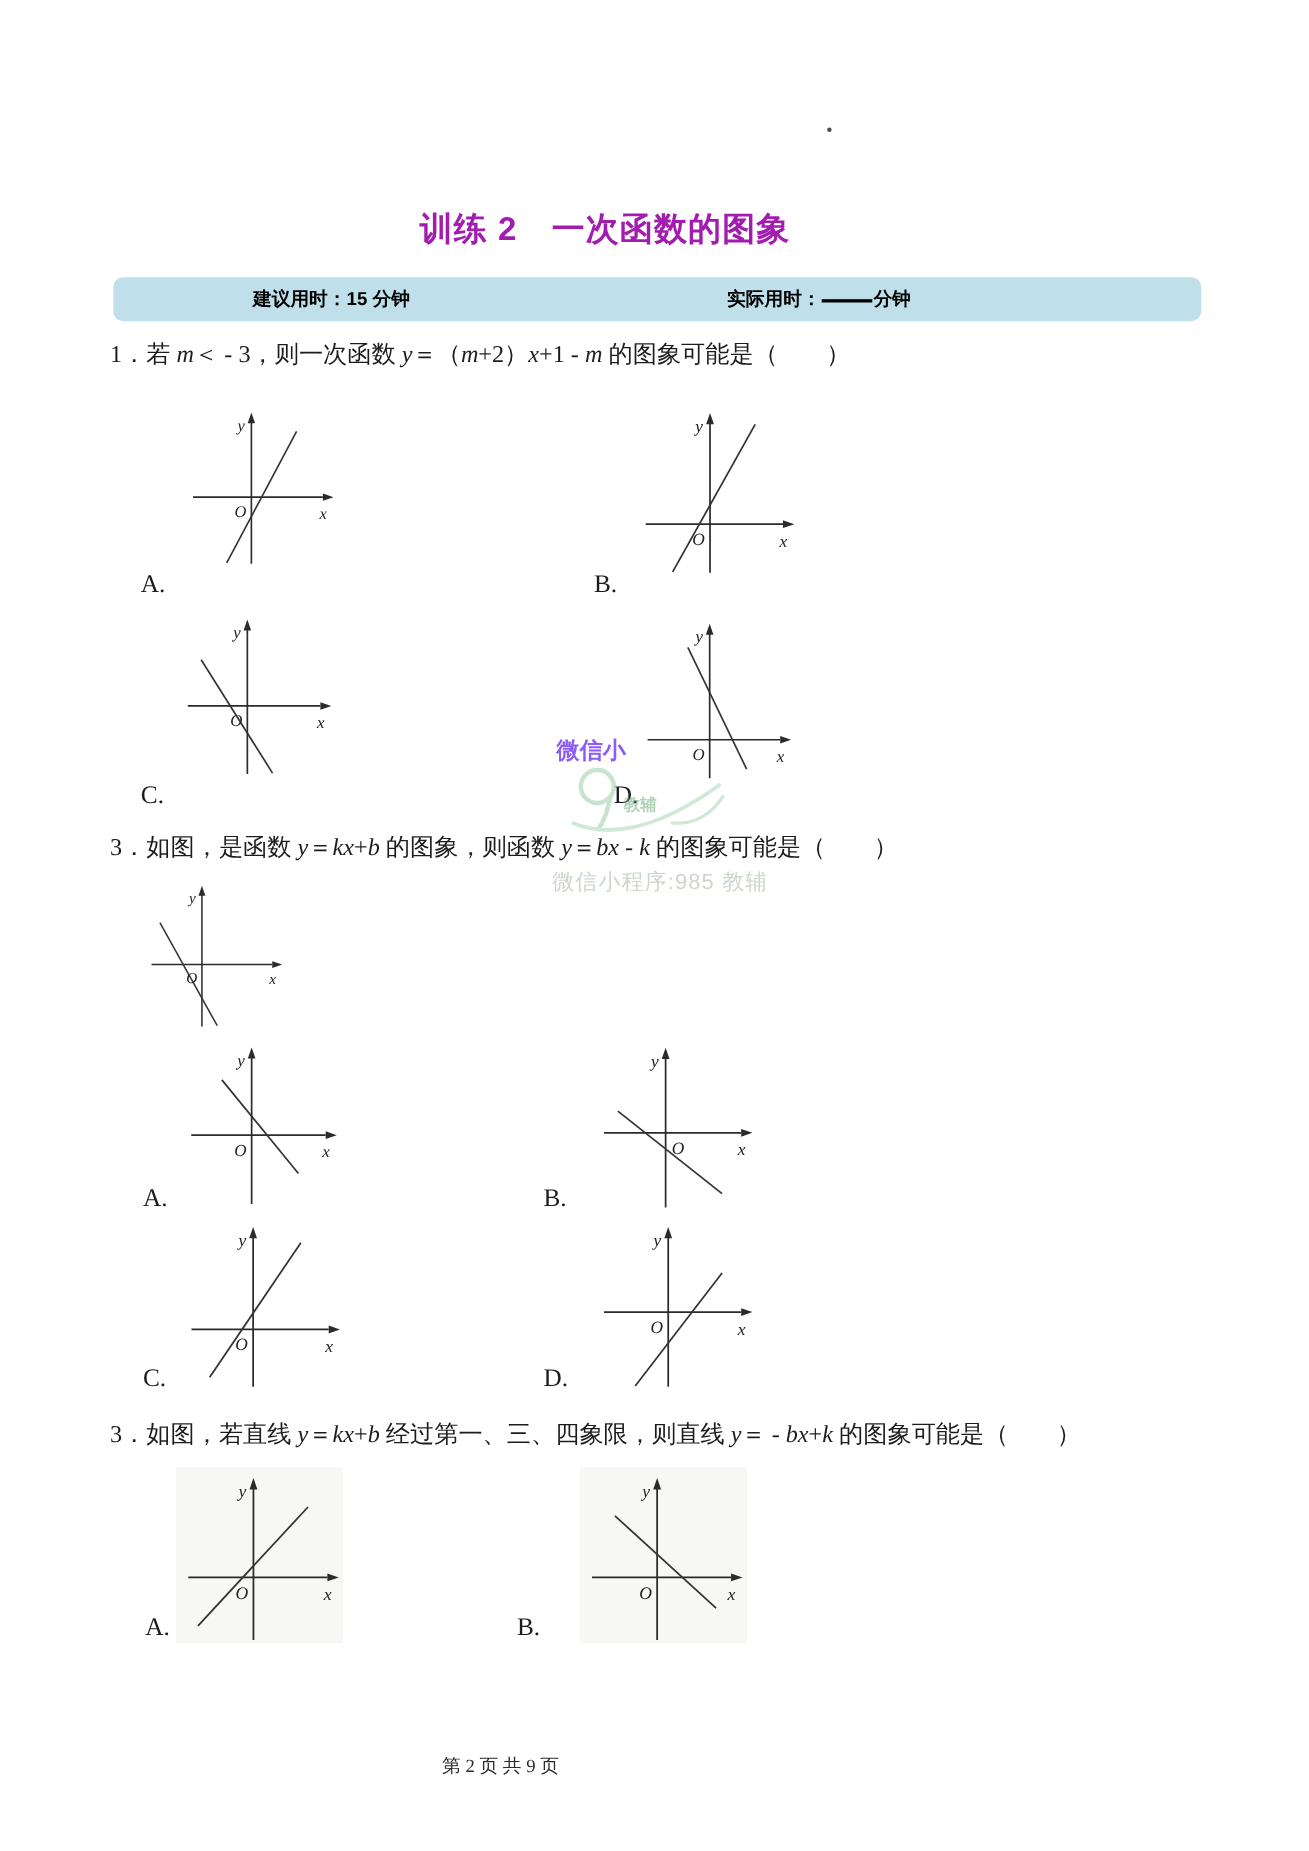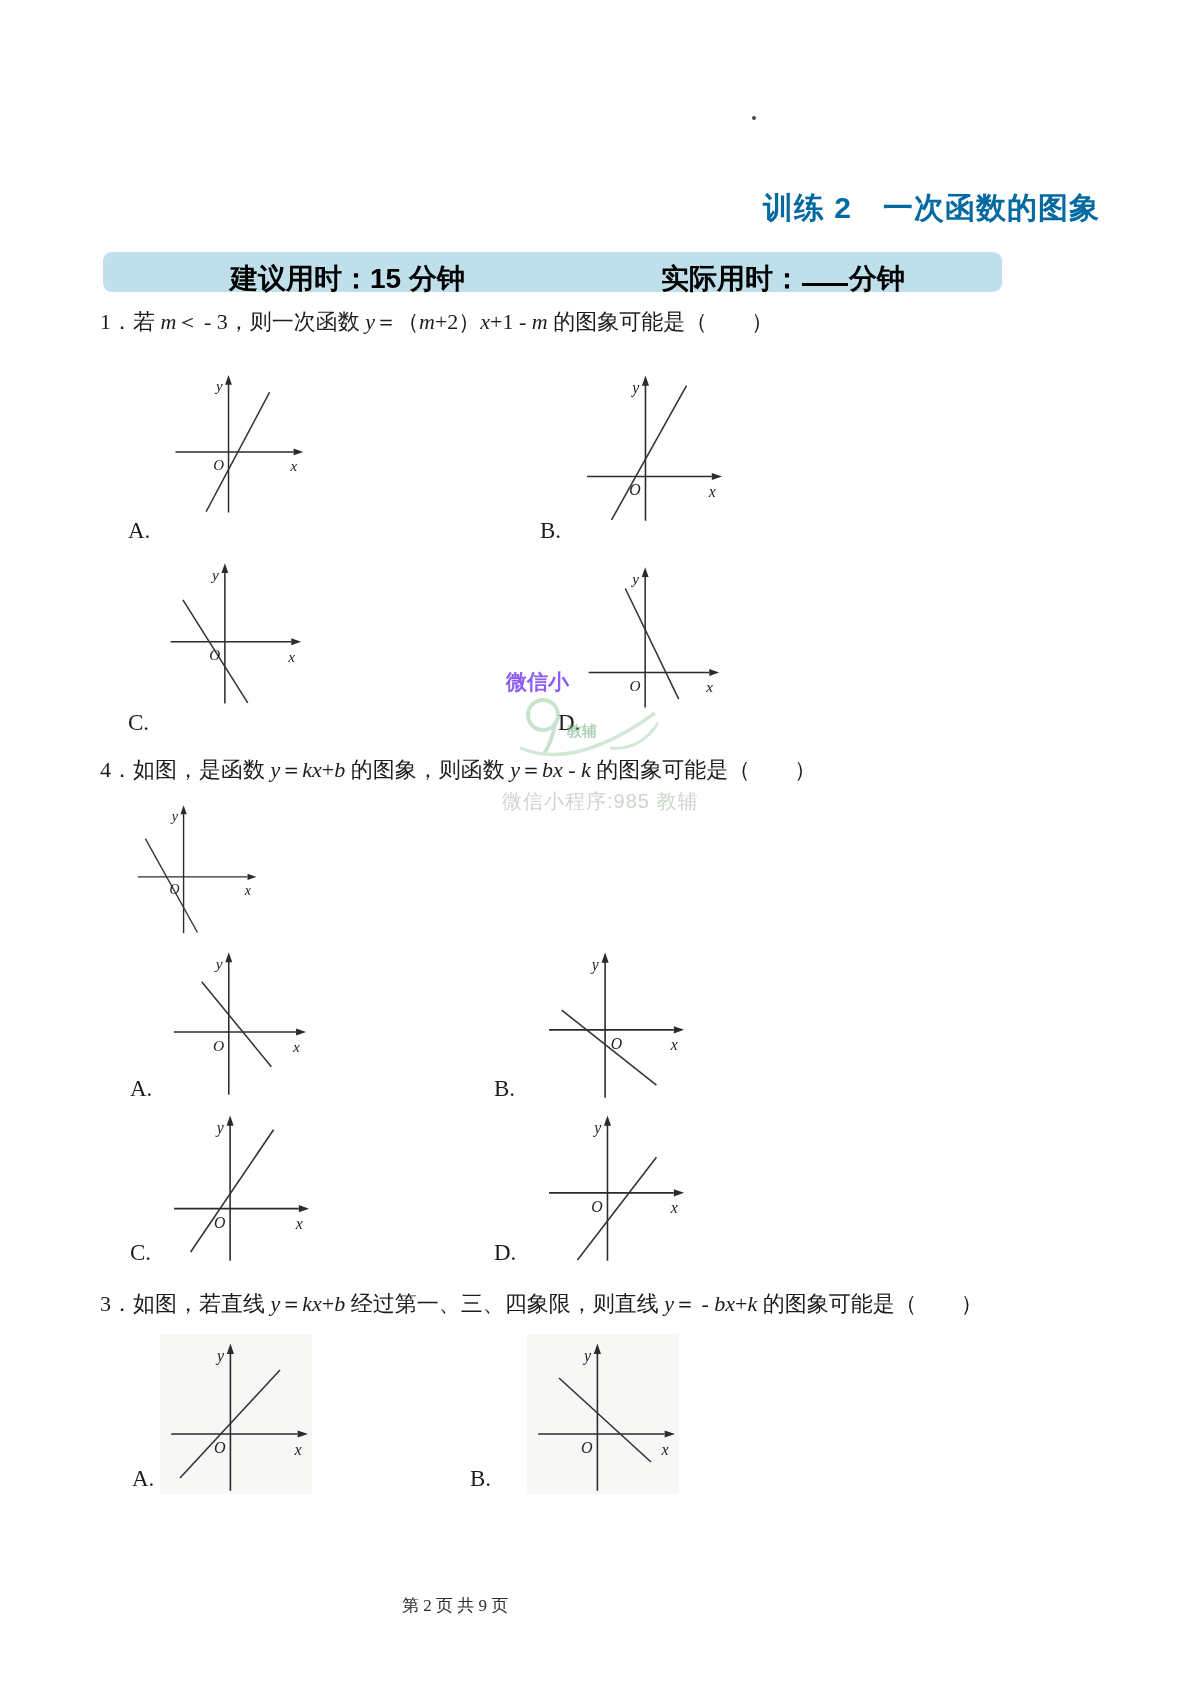--- a/index.html
+++ b/index.html
@@ -1,24 +1,24 @@
 <!DOCTYPE html>
 <html><head>
 <meta charset="utf-8">
 <style>
   html,body{margin:0;padding:0;background:#ffffff;}
   .page{position:relative;width:1190px;height:1683px;background:#ffffff;overflow:hidden;
         font-family:"Liberation Serif","DejaVu Serif",serif;color:#1c1c1c;}
   .dot{position:absolute;left:752px;top:116px;width:4px;height:4px;border-radius:50%;background:#4a4a4a;}
-  .title{position:absolute;left:0;top:188px;width:1100px;text-align:right;
+  .title{position:absolute;left:0;top:188px;width:1100px;text-align:center;
          font-family:"Liberation Sans","DejaVu Sans",sans-serif;font-weight:bold;
-         font-size:30px;color:#0369a1;letter-spacing:1px;}
-  .time-bar{position:absolute;left:103px;top:252px;width:899px;height:40px;background:#bfe0ea;
+         font-size:30px;color:#a21caf;letter-spacing:1px;}
+  .time-bar{position:absolute;left:103px;top:252px;width:989px;height:40px;background:#bfe0ea;
             border-radius:9px;font-family:"Liberation Sans","DejaVu Sans",sans-serif;
-            font-weight:bold;font-size:28px;color:#000;}
+            font-weight:bold;font-size:17px;color:#000;}
   .tb-left{position:absolute;left:127px;top:8px;}
   .tb-right{position:absolute;left:558px;top:8px;}
   .blank{display:inline-block;width:46px;height:3px;background:#000;vertical-align:2px;margin:0 1px;}
   .q-text{position:absolute;font-size:22px;white-space:nowrap;text-align:right;}
   .var{font-style:italic;}
   .opt{position:absolute;font-size:23px;}
   .graph{position:absolute;}
   .graph svg{width:100%;height:auto;display:block;}
   .glabel{font-family:"Liberation Serif","DejaVu Serif",serif;font-style:italic;font-size:20px;fill:#222;}
   .tint{background:#f7f7f5;}
@@ -101,21 +101,21 @@
   <div class="wm-small">微信小</div>
   <svg class="wm-logo" viewBox="0 0 150 70">
     <circle cx="28" cy="22" r="15" fill="none" stroke="#9ccfa9" stroke-width="4"></circle>
     <path d="M 40,30 Q 37,50 28,62" fill="none" stroke="#9ccfa9" stroke-width="4"></path>
     <path d="M 5,55 Q 60,78 140,20" fill="none" stroke="#aed7b6" stroke-width="3.5"></path>
     <path d="M 95,55 Q 125,58 143,30" fill="none" stroke="#aed7b6" stroke-width="3"></path>
     <text x="52" y="43">教辅</text>
   </svg>
   <div class="wm-main">微信小程序:985 教辅</div>
 
-  <div class="q-text" style="left:100px;top:755px"><span>4．如图，是函数 </span><span class="var">y</span><span>＝</span><span class="var">kx</span><span>+</span><span class="var">b</span><span> 的图象，则函数 </span><span class="var">y</span><span>＝</span><span class="var">bx</span><span> - </span><span class="var">k</span><span> 的图象可能是（　　）</span></div>
+  <div class="q-text" style="left:100px;top:755px"><span>3．如图，是函数 </span><span class="var">y</span><span>＝</span><span class="var">kx</span><span>+</span><span class="var">b</span><span> 的图象，则函数 </span><span class="var">y</span><span>＝</span><span class="var">bx</span><span> - </span><span class="var">k</span><span> 的图象可能是（　　）</span></div>
   <div class="graph" style="left:128px;top:797px;width:132px">
       <svg viewBox="0 0 190 200">
         <line x1="80" y1="196" x2="80" y2="22" stroke="#2b2b2b" stroke-width="2"></line>
         <polygon points="75.5,25 80,12 84.5,25" fill="#2b2b2b"></polygon>
         <line x1="14" y1="115" x2="172" y2="115" stroke="#2b2b2b" stroke-width="2"></line>
         <polygon points="172,110.5 185,115 172,119.5" fill="#2b2b2b"></polygon>
         <line x1="25" y1="60" x2="100" y2="195" stroke="#333" stroke-width="2"></line>
         <text x="72" y="34" text-anchor="end" class="glabel">y</text>
         <text x="168" y="141" class="glabel">x</text>
         <text x="74" y="139" text-anchor="end" class="glabel">O</text>

